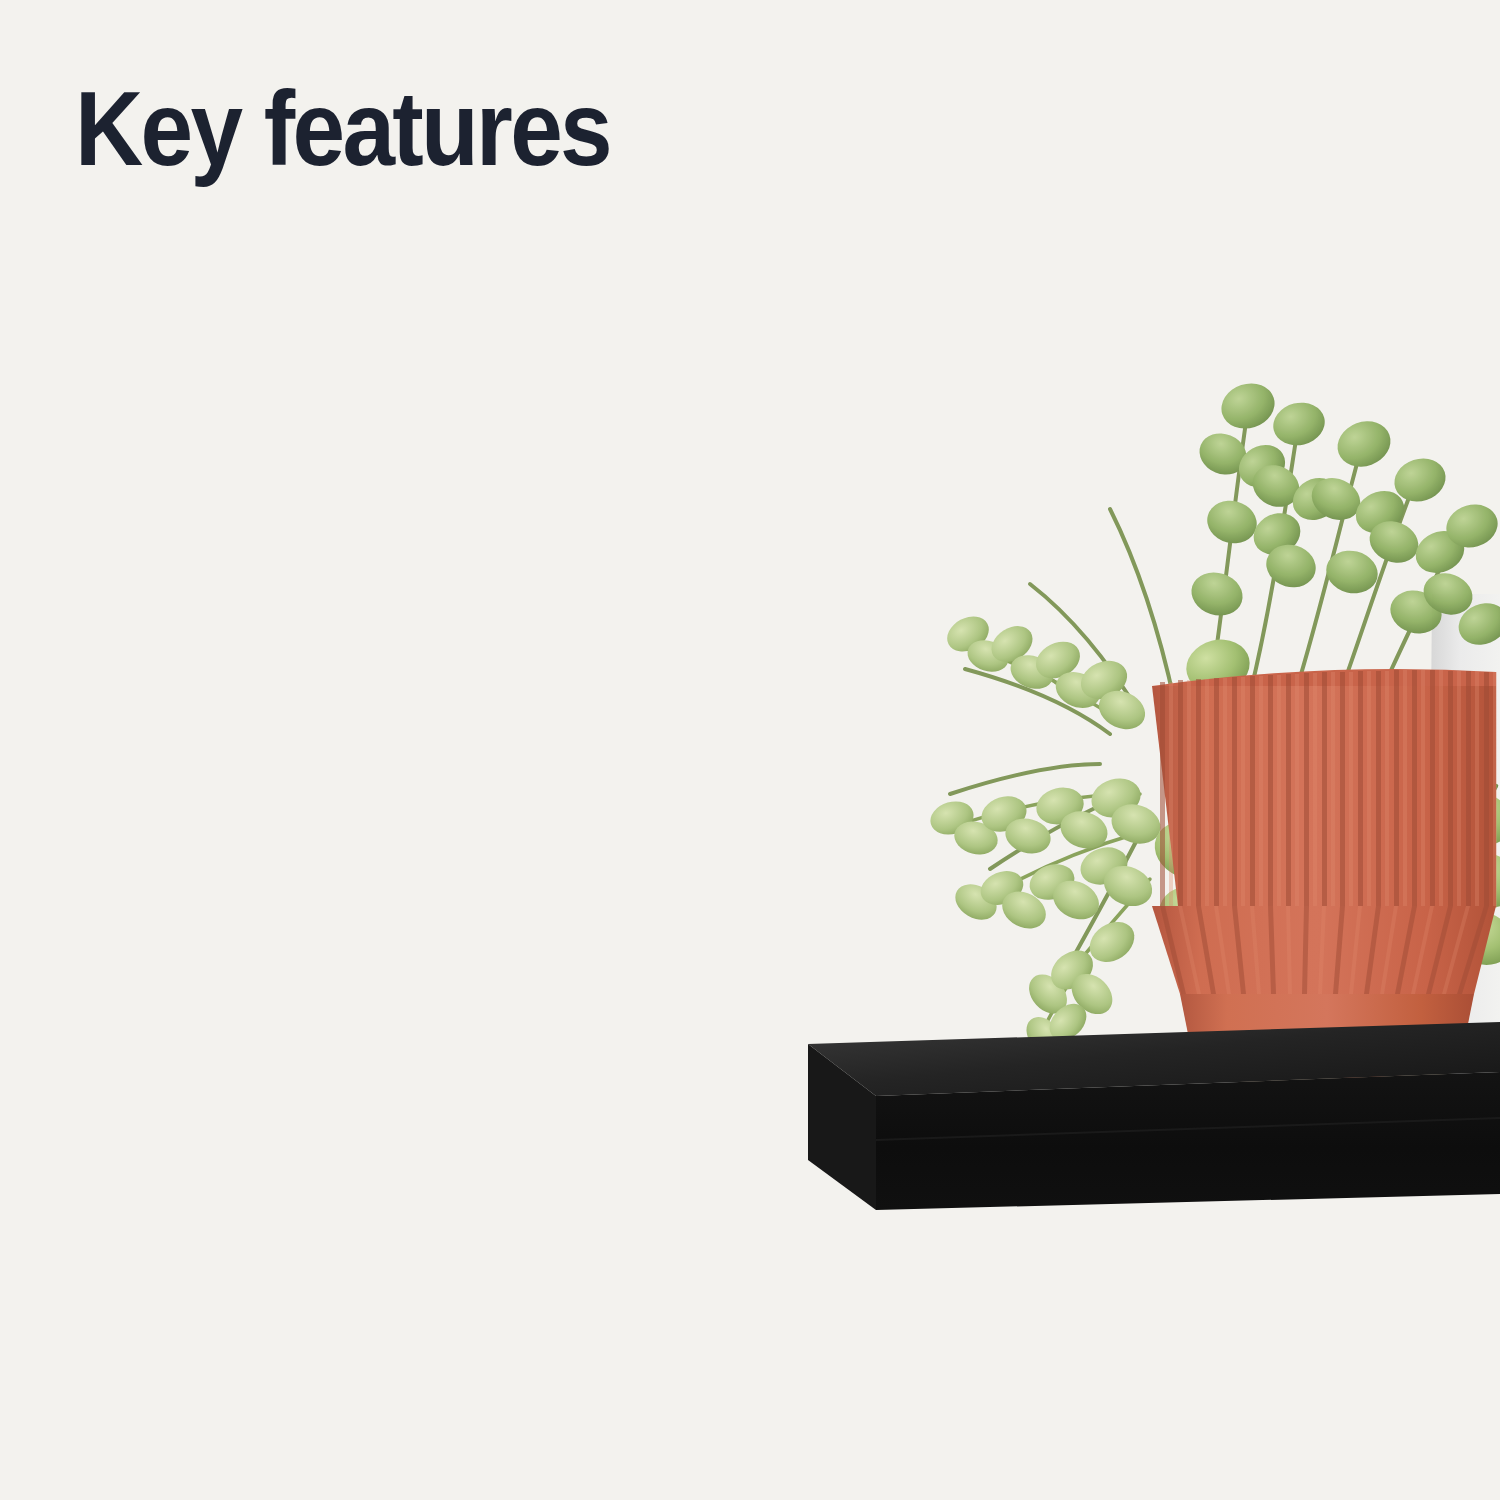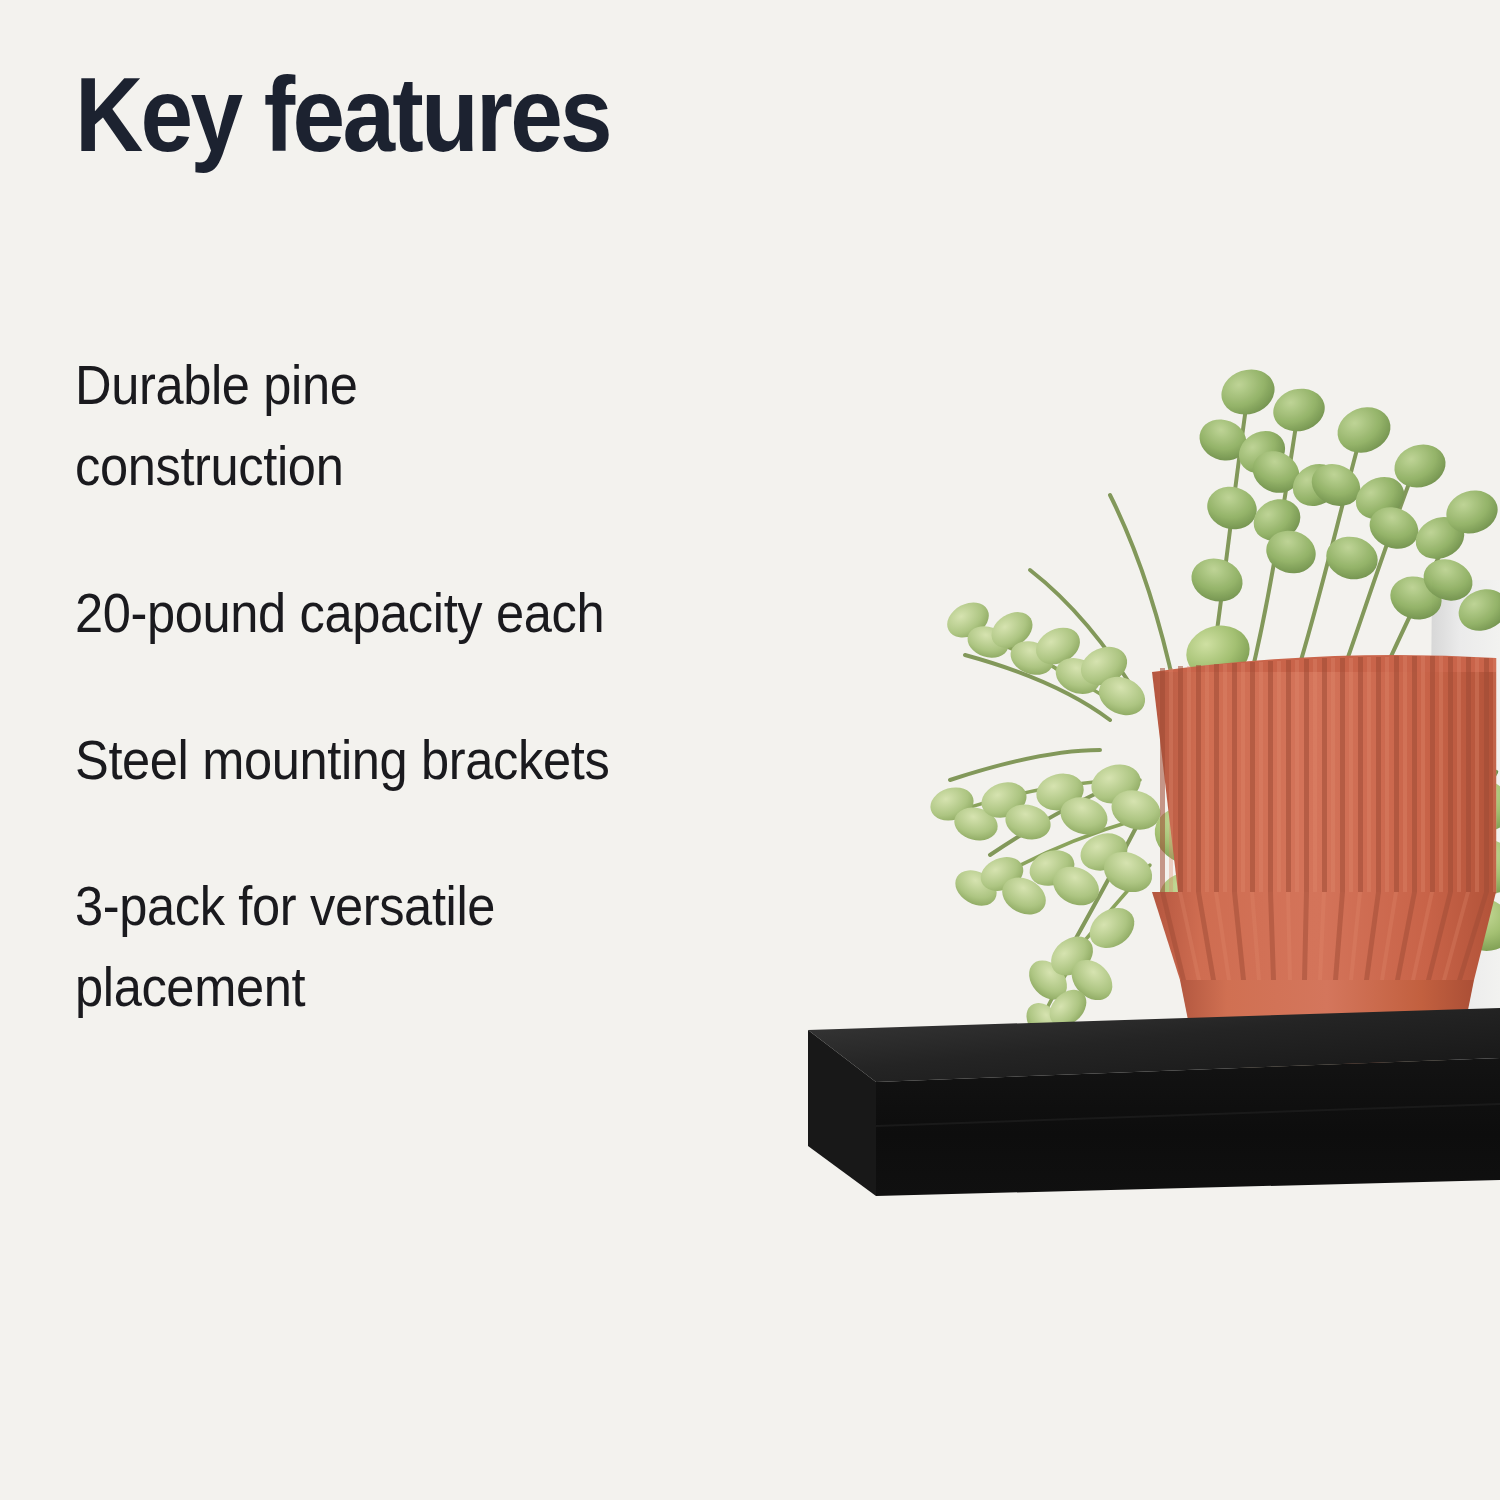--- a/index.html
+++ b/index.html
@@ -7,20 +7,21 @@
     padding: 0;
     background: #f3f2ee;
   }
   .page {
     position: relative;
     width: 1500px;
     height: 1260px;
     background: #f3f2ee;
     overflow: hidden;
     font-family: "Liberation Sans", sans-serif;
+    margin-top: 14px;
   }
 
   
   .text-column {
     position: absolute;
     left: 75px;
     top: 0;
     width: 740px;
     height: 1500px;
     z-index: 5;
@@ -82,36 +83,20 @@
 </style>
 </head>
 <body>
 
 <div class="page">
 
   <div class="text-column">
 
     <h1 class="page-title">Key features</h1>
 
-    <ul class="feature-list">
-      <li class="feature-item f0">
-        <span class="ftext">Durable pine</span>
-        <span class="ftext">construction</span>
-      </li>
-      <li class="feature-item f1">
-        <span class="ftext">20-pound capacity each</span>
-      </li>
-      <li class="feature-item f2">
-        <span class="ftext">Steel mounting brackets</span>
-      </li>
-      <li class="feature-item f3">
-        <span class="ftext">3-pack for versatile</span>
-        <span class="ftext">placement</span>
-      </li>
-    </ul>
   </div>
 
   <div class="product-photo">
     <svg viewBox="0 0 720 1020" xmlns="http://www.w3.org/2000/svg">
       <defs>
         <linearGradient id="potGrad" x1="0" y1="0" x2="1" y2="0">
           <stop offset="0%" stop-color="#b4563f"></stop>
           <stop offset="14%" stop-color="#cf6d51"></stop>
           <stop offset="48%" stop-color="#d4745a"></stop>
           <stop offset="80%" stop-color="#c86348"></stop>

